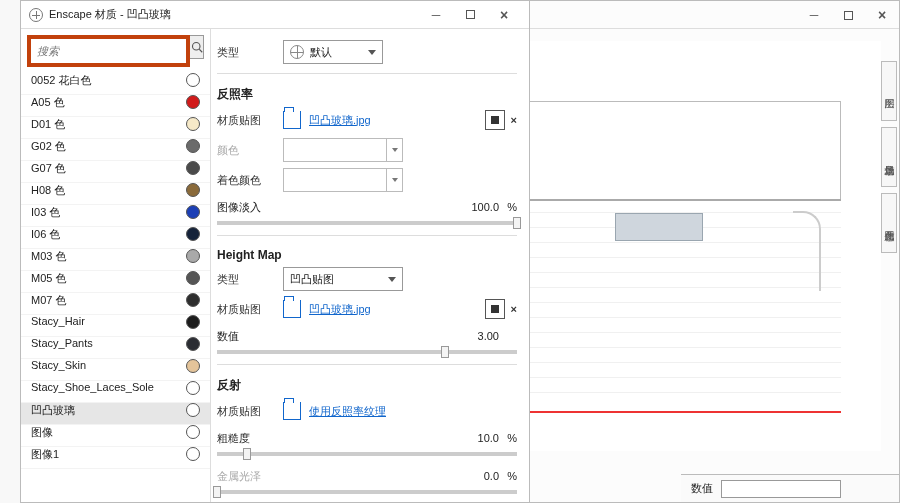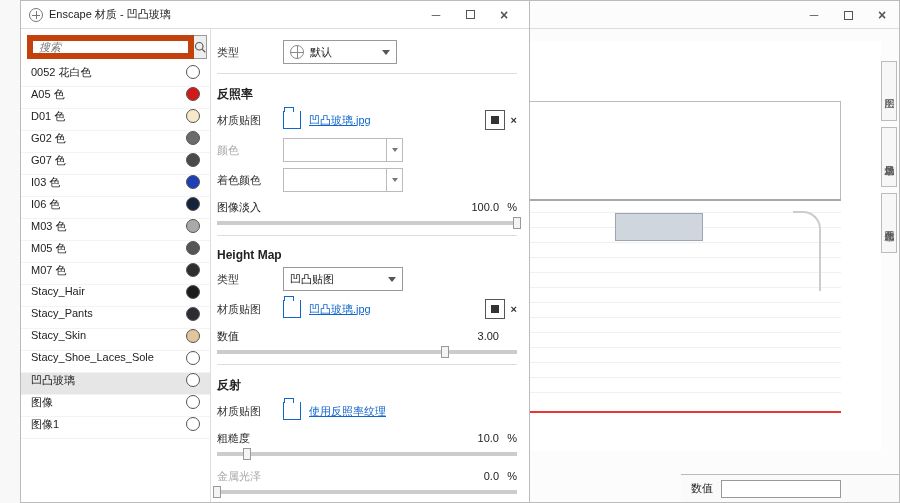--- a/index.html
+++ b/index.html
@@ -15,42 +15,42 @@
   .title-spacer { flex:1; }
   .winbtn { width:34px; height:28px; display:flex; align-items:center; justify-content:center; color:#555; font-size:12px; }
   .winbtn.x { font-size:14px; font-weight:bold;}
   .winbtn .sq { width:9px;height:9px;border:1px solid #555;}
 
   .body { flex:1; display:flex; overflow:hidden; }
 
   
   .left { width:190px; border-right:1px solid #ddd; display:flex; flex-direction:column; }
   .search-row { display:flex; padding:6px; gap:0; }
-  .search-row input { flex:1; height:24px; border:6px solid #c2410c; padding:0 6px; font-style:italic; color:#888; font-size:11px; outline:none;}
+  .search-row input { flex:1; height:32px; border:4px solid #c2410c; padding:0 6px; font-style:italic; color:#888; font-size:11px; outline:none;}
   .search-row .btn { width:26px; height:24px; border:1px solid #999; border-left:none; background:#eee; display:flex; align-items:center; justify-content:center; }
   .search-row .btn svg { width:12px;height:12px;stroke:#555; }
 
   .mat-list { flex:1; overflow:auto; }
   .mat-item { display:flex; align-items:flex-start; height:22px; padding:0 10px; gap:8px; border-bottom:1px solid #f3f3f3; }
   .mat-item.sel { background:#e6e6e6; }
   .mat-item .label { flex:1; white-space:nowrap; overflow:hidden; text-overflow:ellipsis; }
   .swatch { width:14px; height:14px; border-radius:50%; border:1px solid #555; flex:0 0 14px; }
 
   
   .right { flex:1; overflow:auto; padding:6px 12px 6px 6px; }
   .scroll { padding-right:0; }
   .row { display:flex; align-items:center; height:26px; margin:4px 0; }
   .row .lab { width:66px; color:#333; }
   .row.dimmed .lab { color:#aaa; }
   .sec-title { font-weight:bold; margin:12px 0 4px; font-size:12px; }
   .hr { border:none; border-top:1px solid #ddd; margin:8px 0; }
 
   .select { height:24px; width:120px; border:1px solid #999; background:#fff; display:flex; align-items:center; padding:0 6px; position:relative; }
   .select .caret { margin-left:auto; width:0;height:0;border-left:4px solid transparent;border-right:4px solid transparent;border-top:5px solid #555; }
-  .select.type { width:114px; }
+  .select.type { width:100px; }
   .select .globe { width:14px;height:14px;border:1px solid #888;border-radius:50%;margin-right:6px;position:relative;}
   .select .globe:before{content:'';position:absolute;left:50%;top:0;width:1px;height:100%;background:#888;}
   .select .globe:after{content:'';position:absolute;top:50%;left:0;height:1px;width:100%;background:#888;}
 
   .link { color:#1166cc; text-decoration:underline; }
 
   .color-drop { width:120px; height:24px; border:1px solid #bbb; display:flex; }
   .color-drop .box { flex:1; }
   .color-drop .arrow { width:16px; border-left:1px solid #bbb; display:flex; align-items:center; justify-content:center;}
   .color-drop .arrow:after{content:'';width:0;height:0;border-left:3px solid transparent;border-right:3px solid transparent;border-top:4px solid #777;}
@@ -156,20 +156,24 @@
           </div>
           <div class="mat-item">
             <span class="label">G02 色</span>
             <span class="swatch" style="background: rgb(107, 107, 107);"></span>
           </div>
           <div class="mat-item">
             <span class="label">G07 色</span>
             <span class="swatch" style="background: rgb(74, 74, 74);"></span>
           </div>
           <div class="mat-item">
+            <span class="label">H08 色</span>
+            <span class="swatch" style="background: rgb(138, 106, 58);"></span>
+          </div>
+          <div class="mat-item">
             <span class="label">I03 色</span>
             <span class="swatch" style="background: rgb(28, 63, 181);"></span>
           </div>
           <div class="mat-item">
             <span class="label">I06 色</span>
             <span class="swatch" style="background: rgb(21, 35, 58);"></span>
           </div>
           <div class="mat-item">
             <span class="label">M03 色</span>
             <span class="swatch" style="background: rgb(169, 169, 169);"></span>

